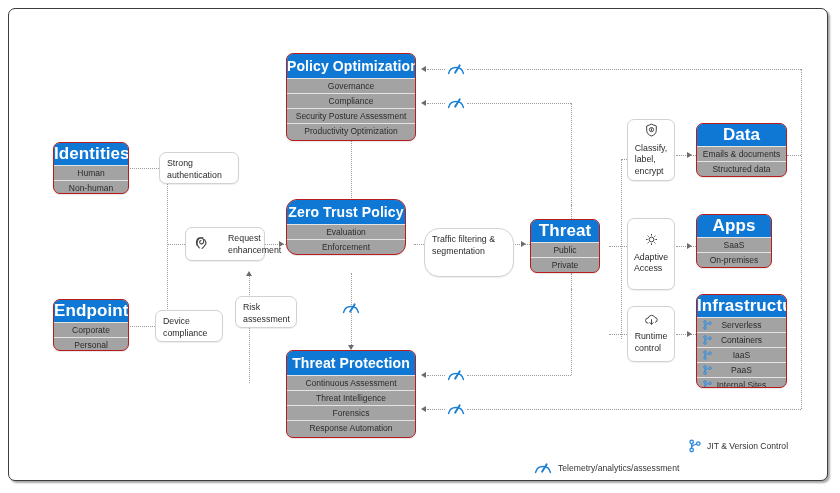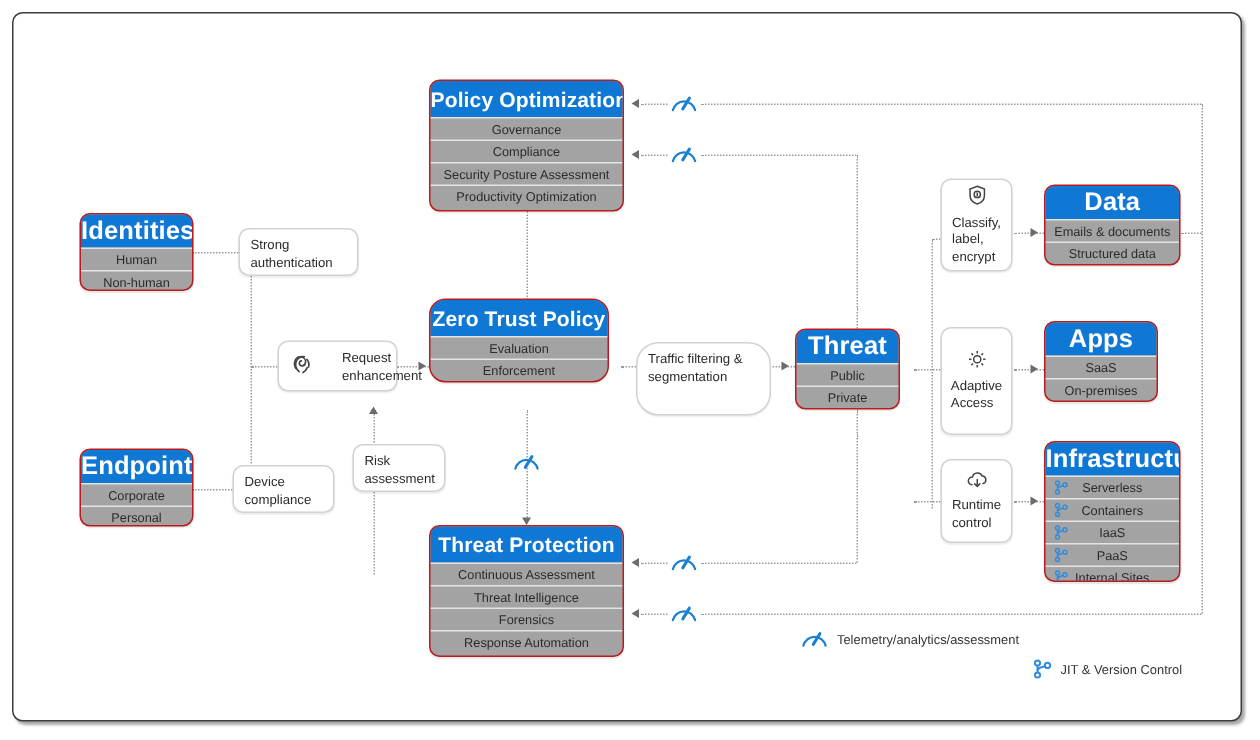--- a/index.html
+++ b/index.html
@@ -371,21 +371,21 @@
       </svg>
     </div>
 
     <div class="tele" style="left:333px;top:292px;">
       <svg width="18" height="14" viewBox="0 0 18 14" fill="none" stroke="#1b7fd4" stroke-width="1.5" stroke-linecap="round">
         <path d="M1.6 11.4a7.6 7.6 0 0 1 14.8 0" fill="none"></path>
         <path d="M12.6 3.4 8.2 10.6" stroke-width="2"></path>
       </svg>
     </div>
 
-    <div class="legend" style="left:525px;top:410px;">
+    <div class="legend" style="left:525px;top:452px;">
       <span style="display:inline-block;line-height:0;">
         <svg width="18" height="14" viewBox="0 0 18 14" fill="none" stroke="#1b7fd4" stroke-width="1.5" stroke-linecap="round">
           <path d="M1.6 11.4a7.6 7.6 0 0 1 14.8 0" fill="none"></path>
           <path d="M12.6 3.4 8.2 10.6" stroke-width="2"></path>
         </svg>
       </span>
       <span class="lbl">Telemetry/analytics/assessment</span>
     </div>
 
     <div class="legend" style="left:680px;top:430px;">

